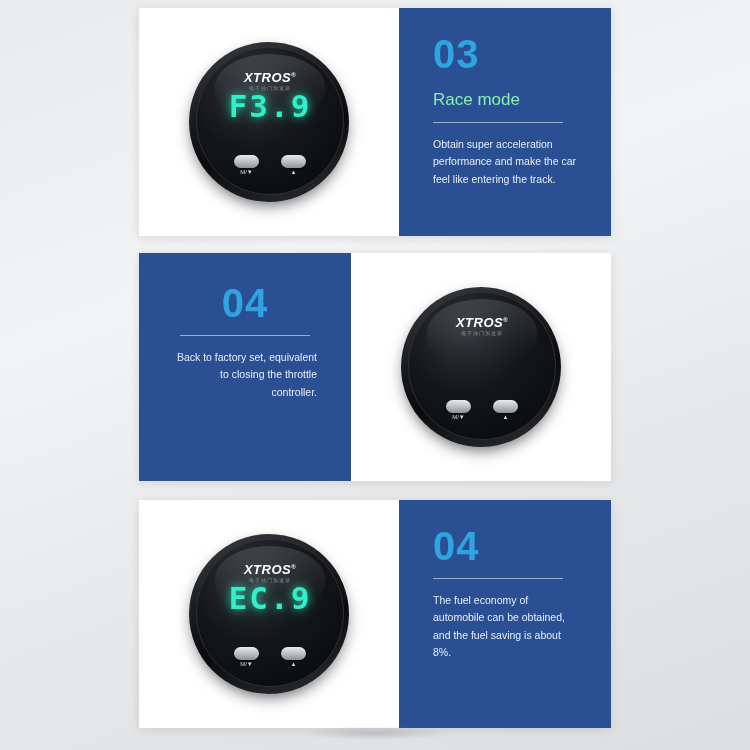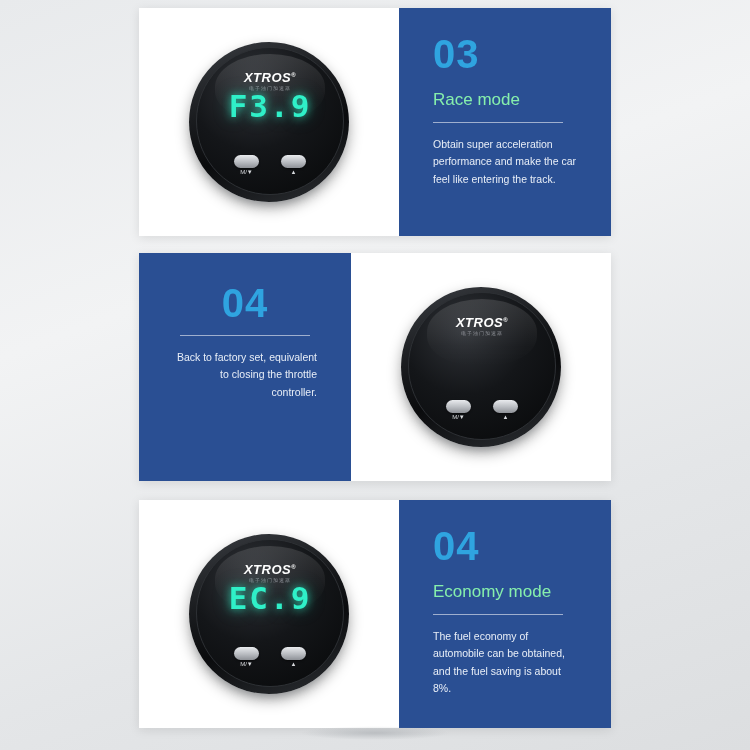--- a/index.html
+++ b/index.html
@@ -296,20 +296,19 @@
             </div>
             <div class="btn">
               <span class="btn-label">▲</span>
             </div>
           </div>
         </div>
       </div>
     </div>
     <div class="pane-text">
       <div class="num">04</div>
-      <div class="mode-title">Economy mode</div>
       <div class="rule"></div>
       <div class="desc">The fuel economy of automobile can be obtained, and the fuel saving is about 8%.</div>
     </div>
   </div>
 
   <div class="floor-shadow"></div>
 </div>
 
 </body></html>

